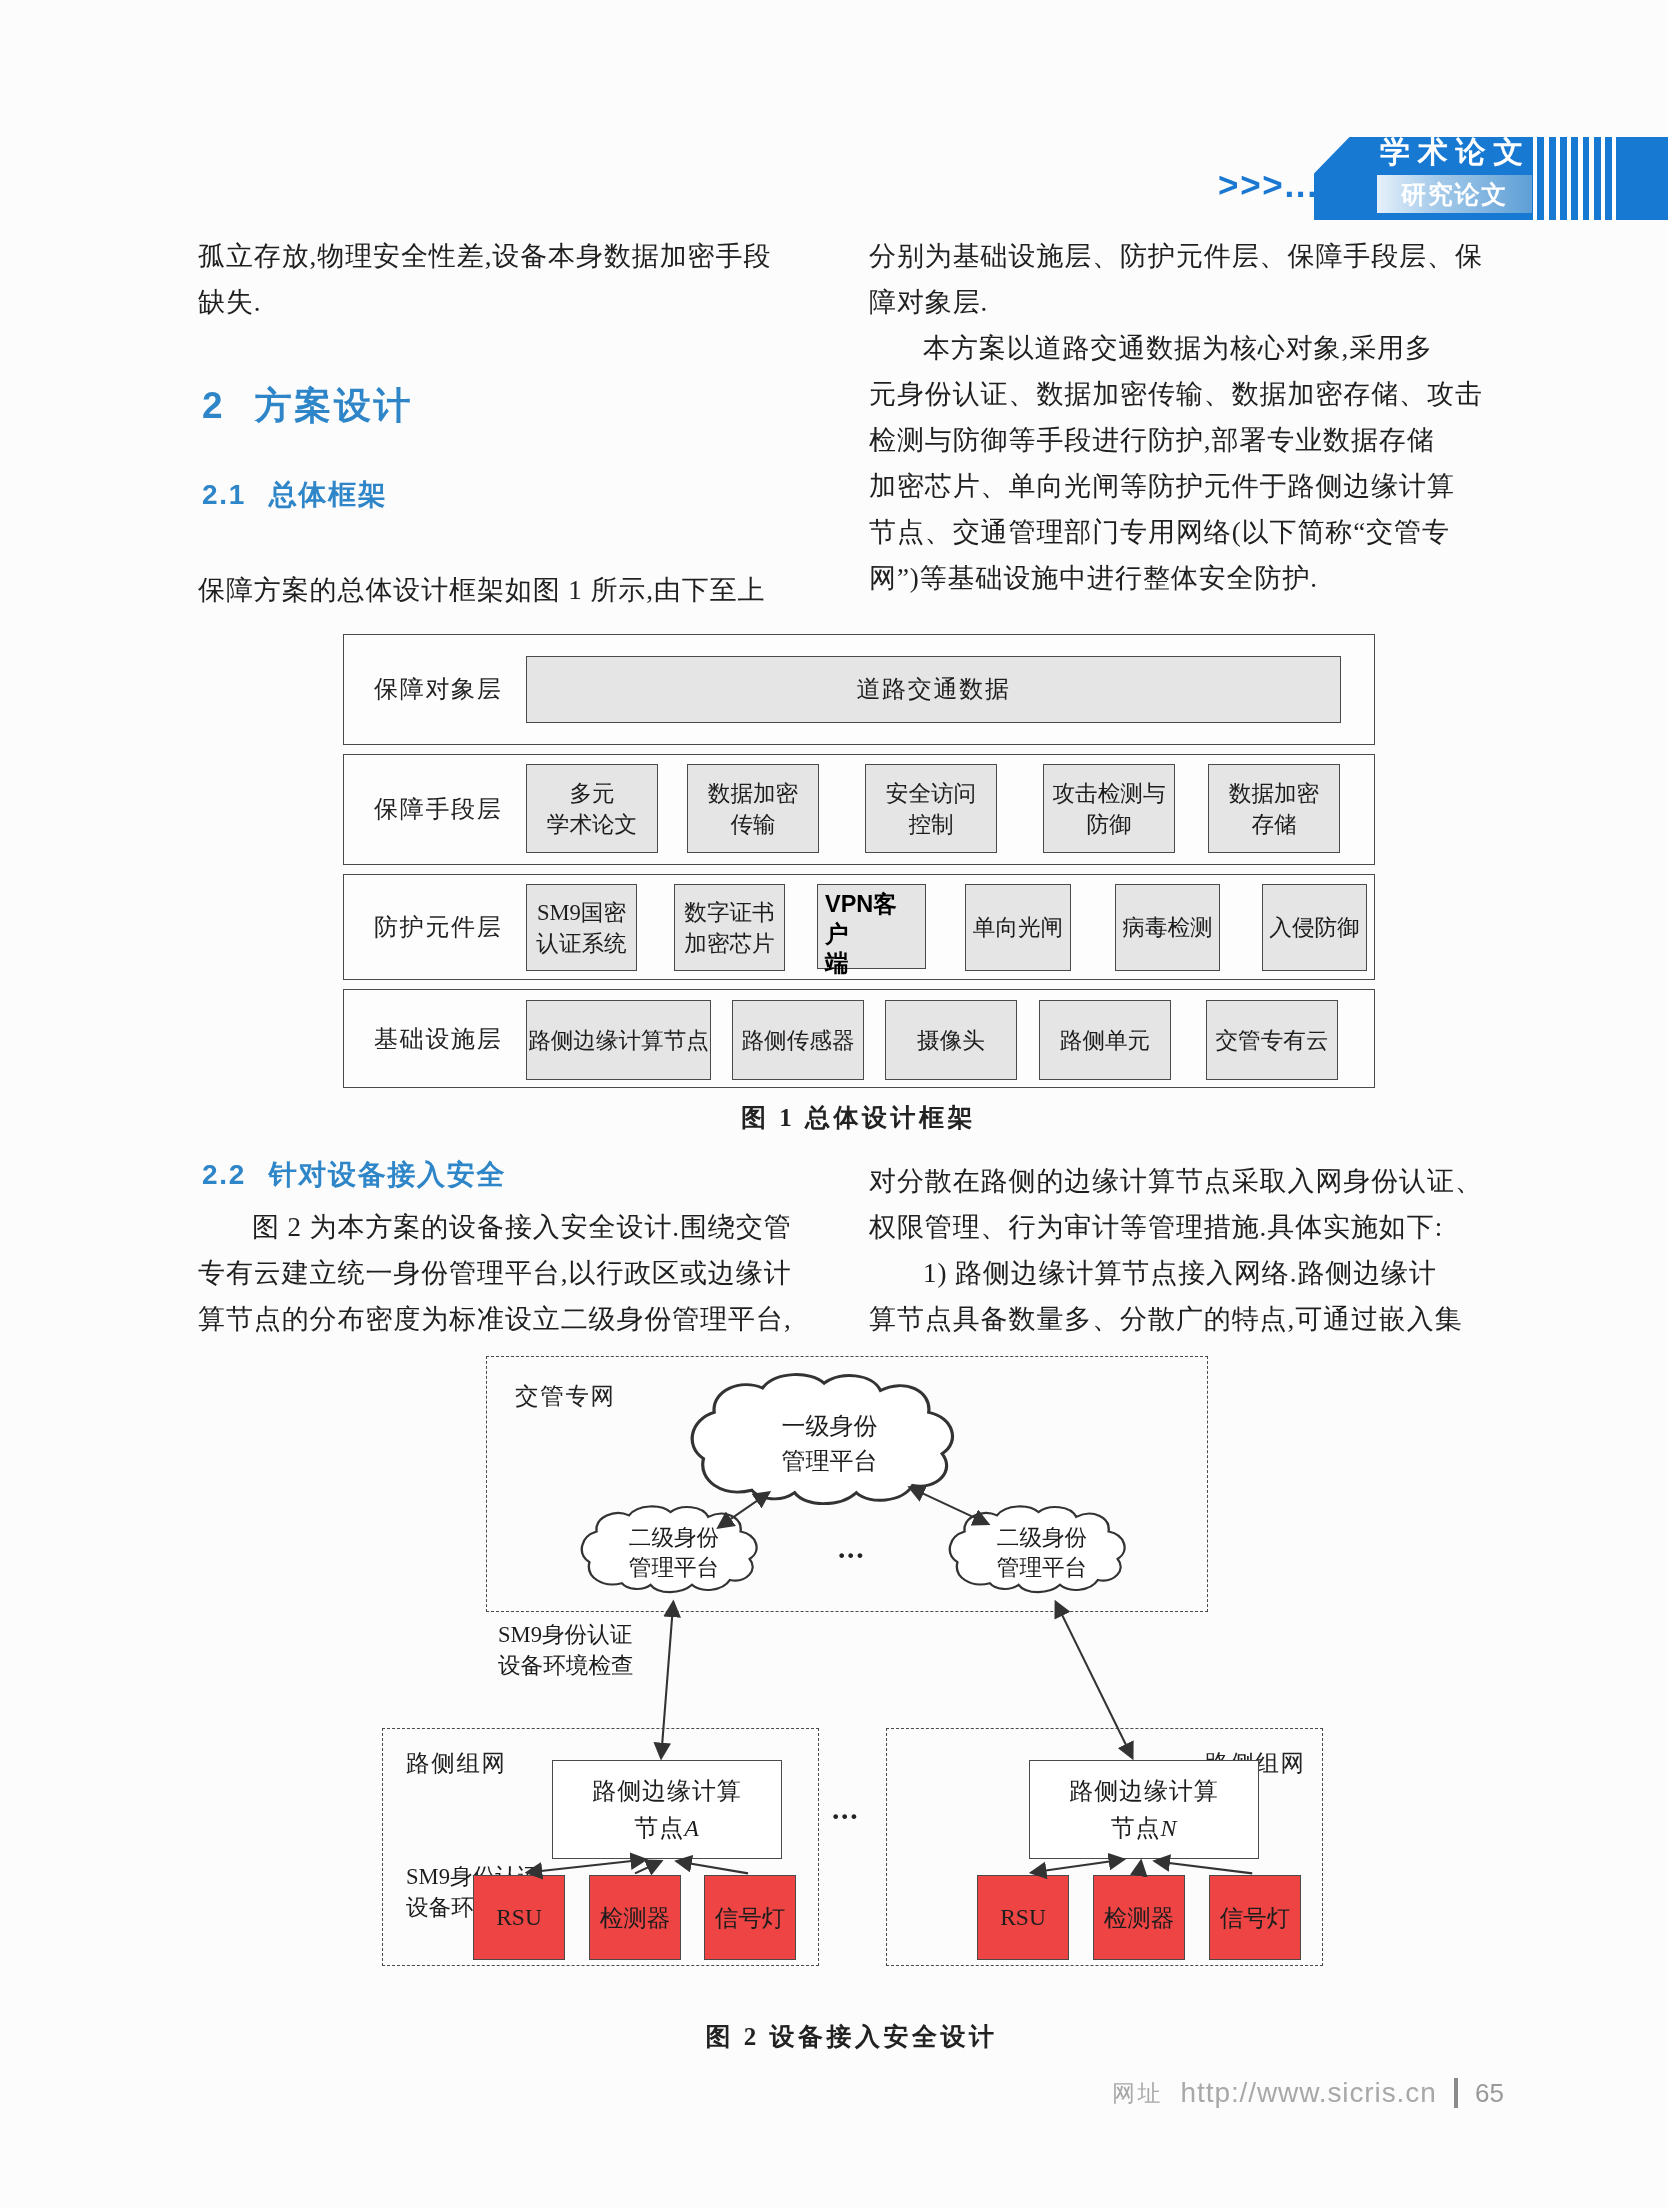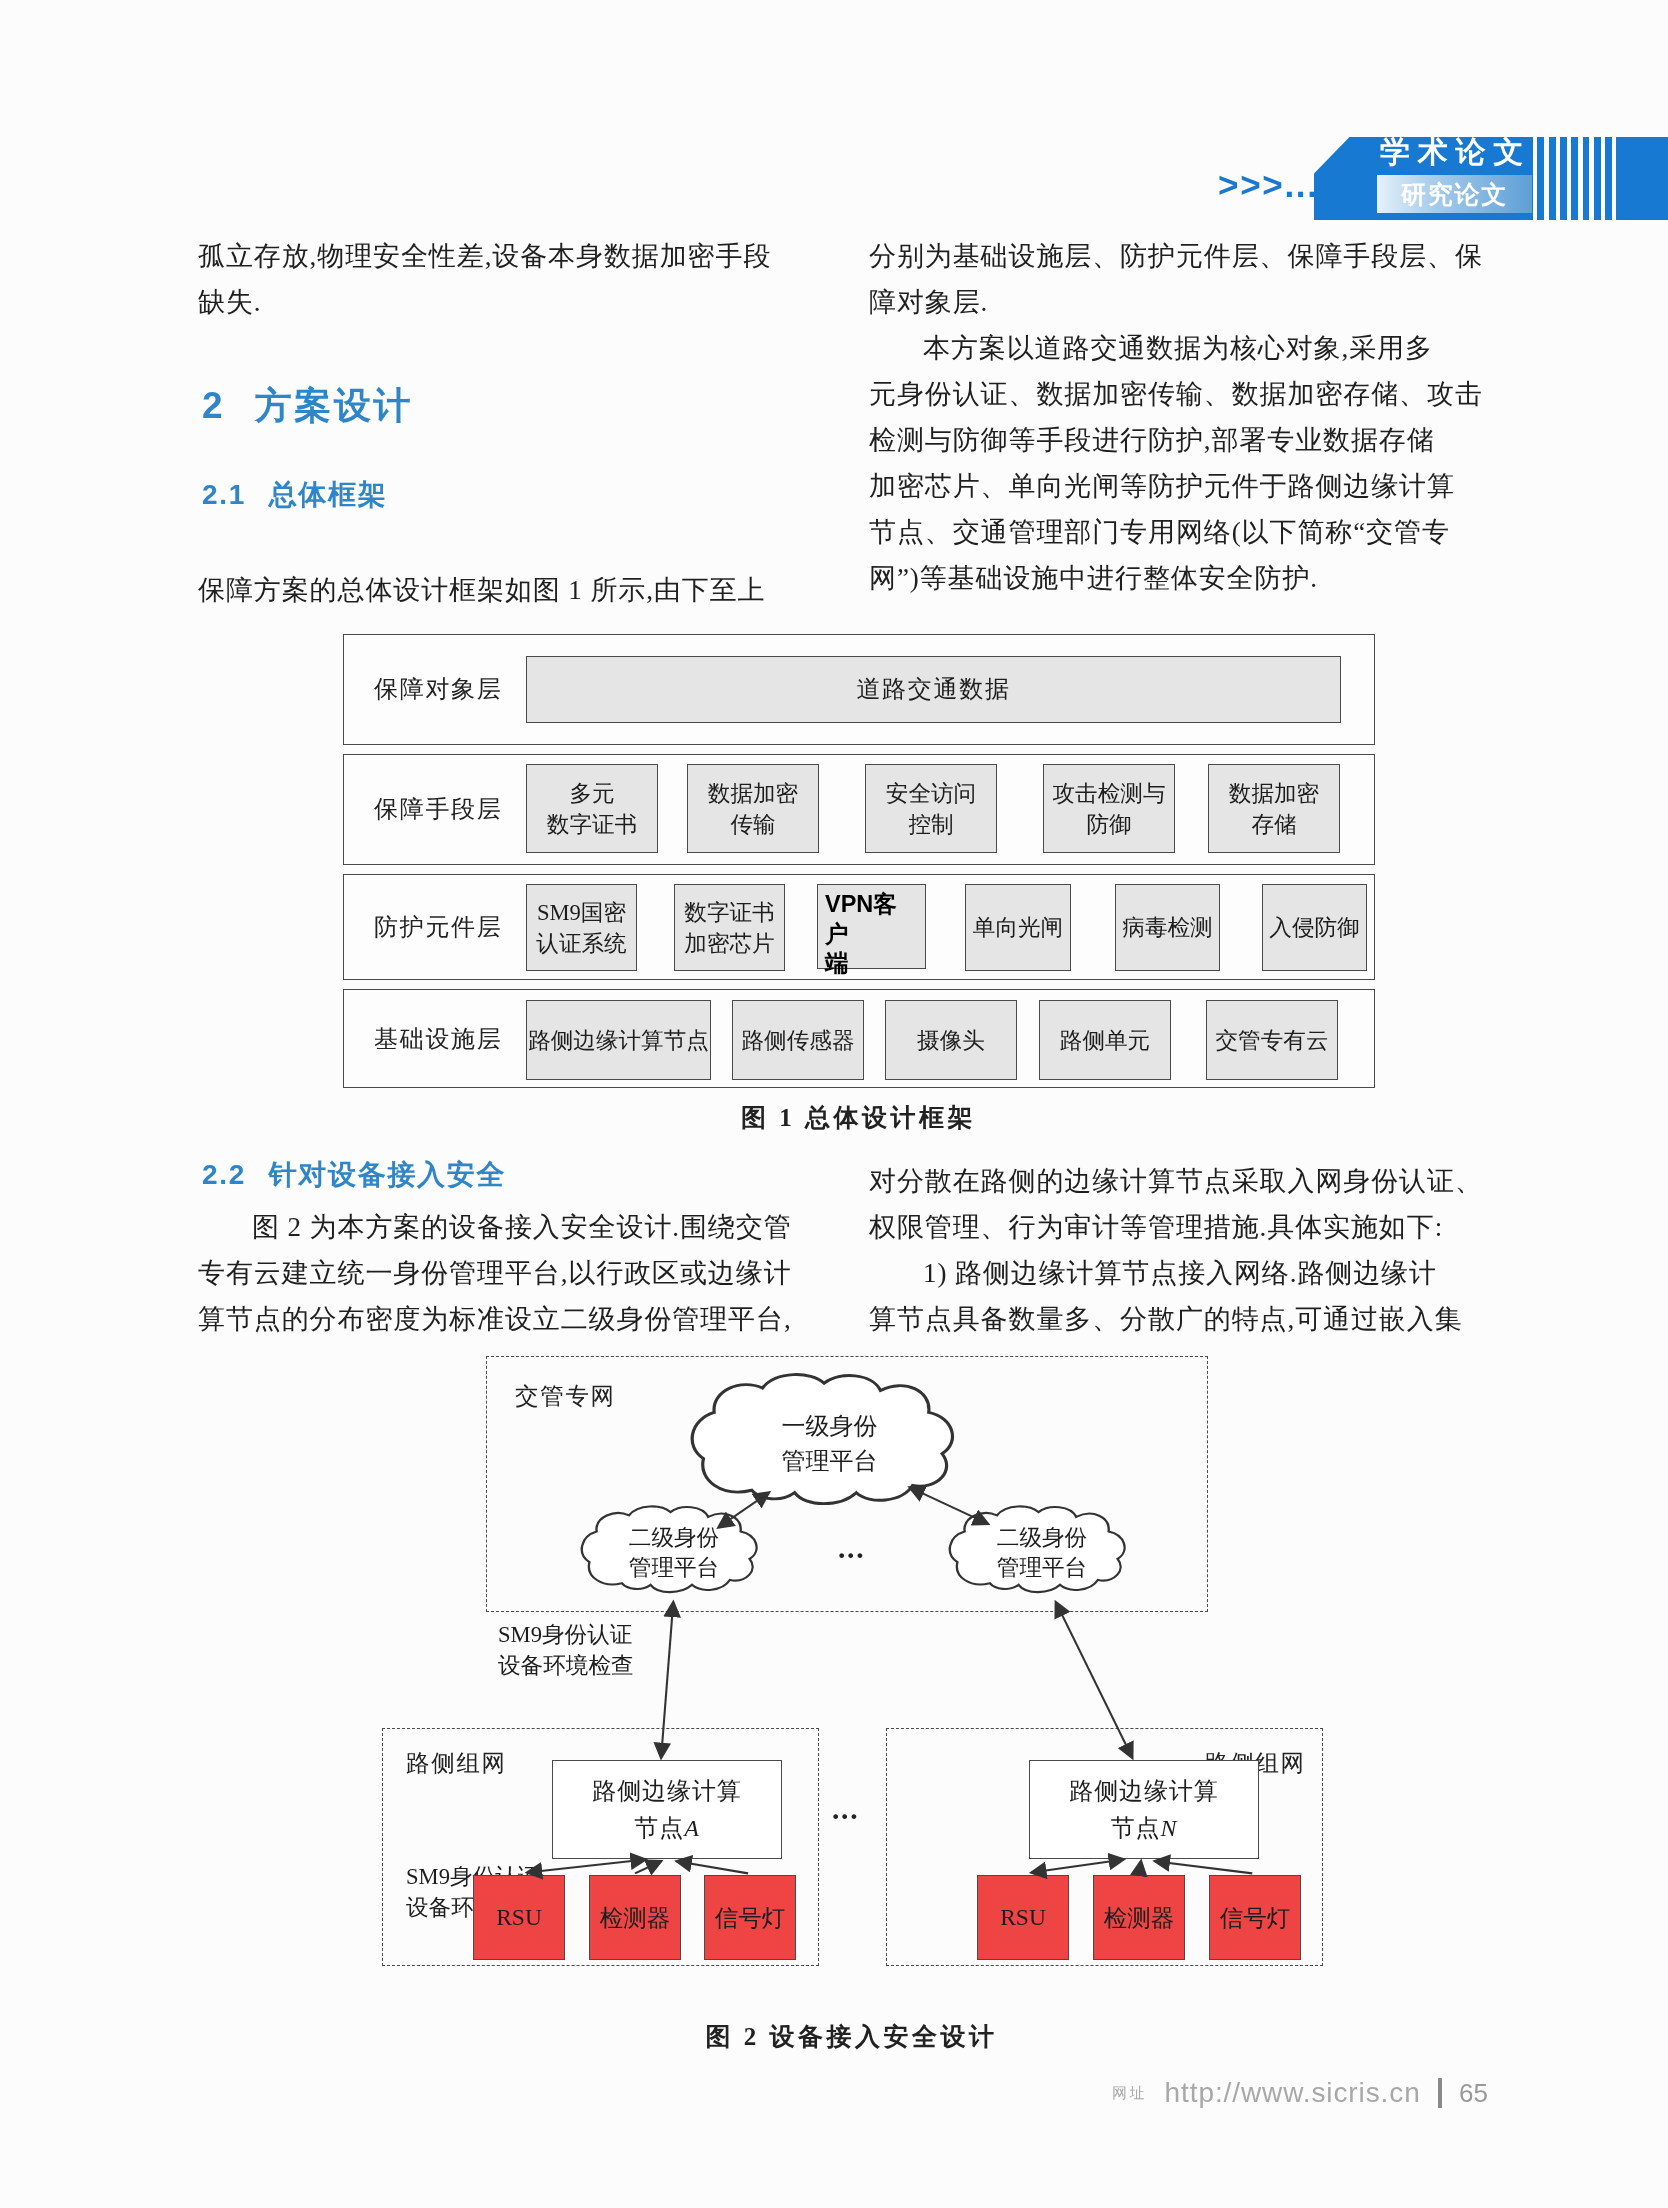--- a/index.html
+++ b/index.html
@@ -49,21 +49,21 @@
   .ellip{position:absolute;font-weight:700;font-size:29.5px;color:#222;letter-spacing:1.7px;}
   .slabel{position:absolute;font-size:22.6px;line-height:31px;white-space:pre-line;color:#1d1d1d;}
   .nodebox{position:absolute;border:1.7px solid #4a4a4a;background:#fff;display:flex;flex-direction:column;
     align-items:center;justify-content:center;font-size:24px;line-height:37px;color:#1d1d1d;letter-spacing:0.9px;}
   .devbox{position:absolute;border:1.7px solid #4a4a4a;background:#ef4444;display:flex;align-items:center;justify-content:center;
     font-size:23.5px;color:#1d1d1d;}
   .arrowsvg{position:absolute;inset:0;pointer-events:none;}
   
   .footer{position:absolute;left:1112px;top:2077px;display:flex;align-items:center;gap:17.4px;
     font-family:"Liberation Sans","DejaVu Sans",sans-serif;color:#a8a8a8;}
-  .footer .flabel{font-size:15px;letter-spacing:2.6px;}
+  .footer .flabel{font-size:23px;letter-spacing:2.6px;}
   .footer .furl{font-size:28px;letter-spacing:0.9px;}
   .footer .fbar{width:3.5px;height:29.5px;background:#8a8a8a;}
   .footer .fpage{font-size:26px;color:#999;}
 </style>
 </head>
 <body>
 
 <div class="page">
 
   <div class="hdr-arrows">&gt;&gt;&gt;...</div>
@@ -96,21 +96,21 @@
 
   <div class="fig" style="left:339px;top:621px;width:1039px;height:521px;">
 
     <div class="lframe" style="left:4.3px;top:13px;width:1030px;height:109px;"></div>
     <div class="llabel" style="left:35px;top:52px;">保障对象层</div>
     <div class="fbox big" style="left:187px;top:35px;width:813px;height:65px;">道路交通数据</div>
 
     <div class="lframe" style="left:4.3px;top:133px;width:1030px;height:109px;"></div>
     <div class="llabel" style="left:35px;top:172px;">保障手段层</div>
     <div class="fbox" style="left:187px;top:143px;width:130px;height:87px;">多元
-数字证书</div>
+学术论文</div>
     <div class="fbox" style="left:348px;top:143px;width:130px;height:87px;">数据加密
 传输</div>
     <div class="fbox" style="left:526px;top:143px;width:130px;height:87px;">安全访问
 控制</div>
     <div class="fbox" style="left:704px;top:143px;width:130px;height:87px;text-align:center;">攻击检测与
 防御</div>
     <div class="fbox" style="left:869px;top:143px;width:130px;height:87px;">数据加密
 存储</div>
 
     <div class="lframe" style="left:4.3px;top:253px;width:1030px;height:104px;"></div>

